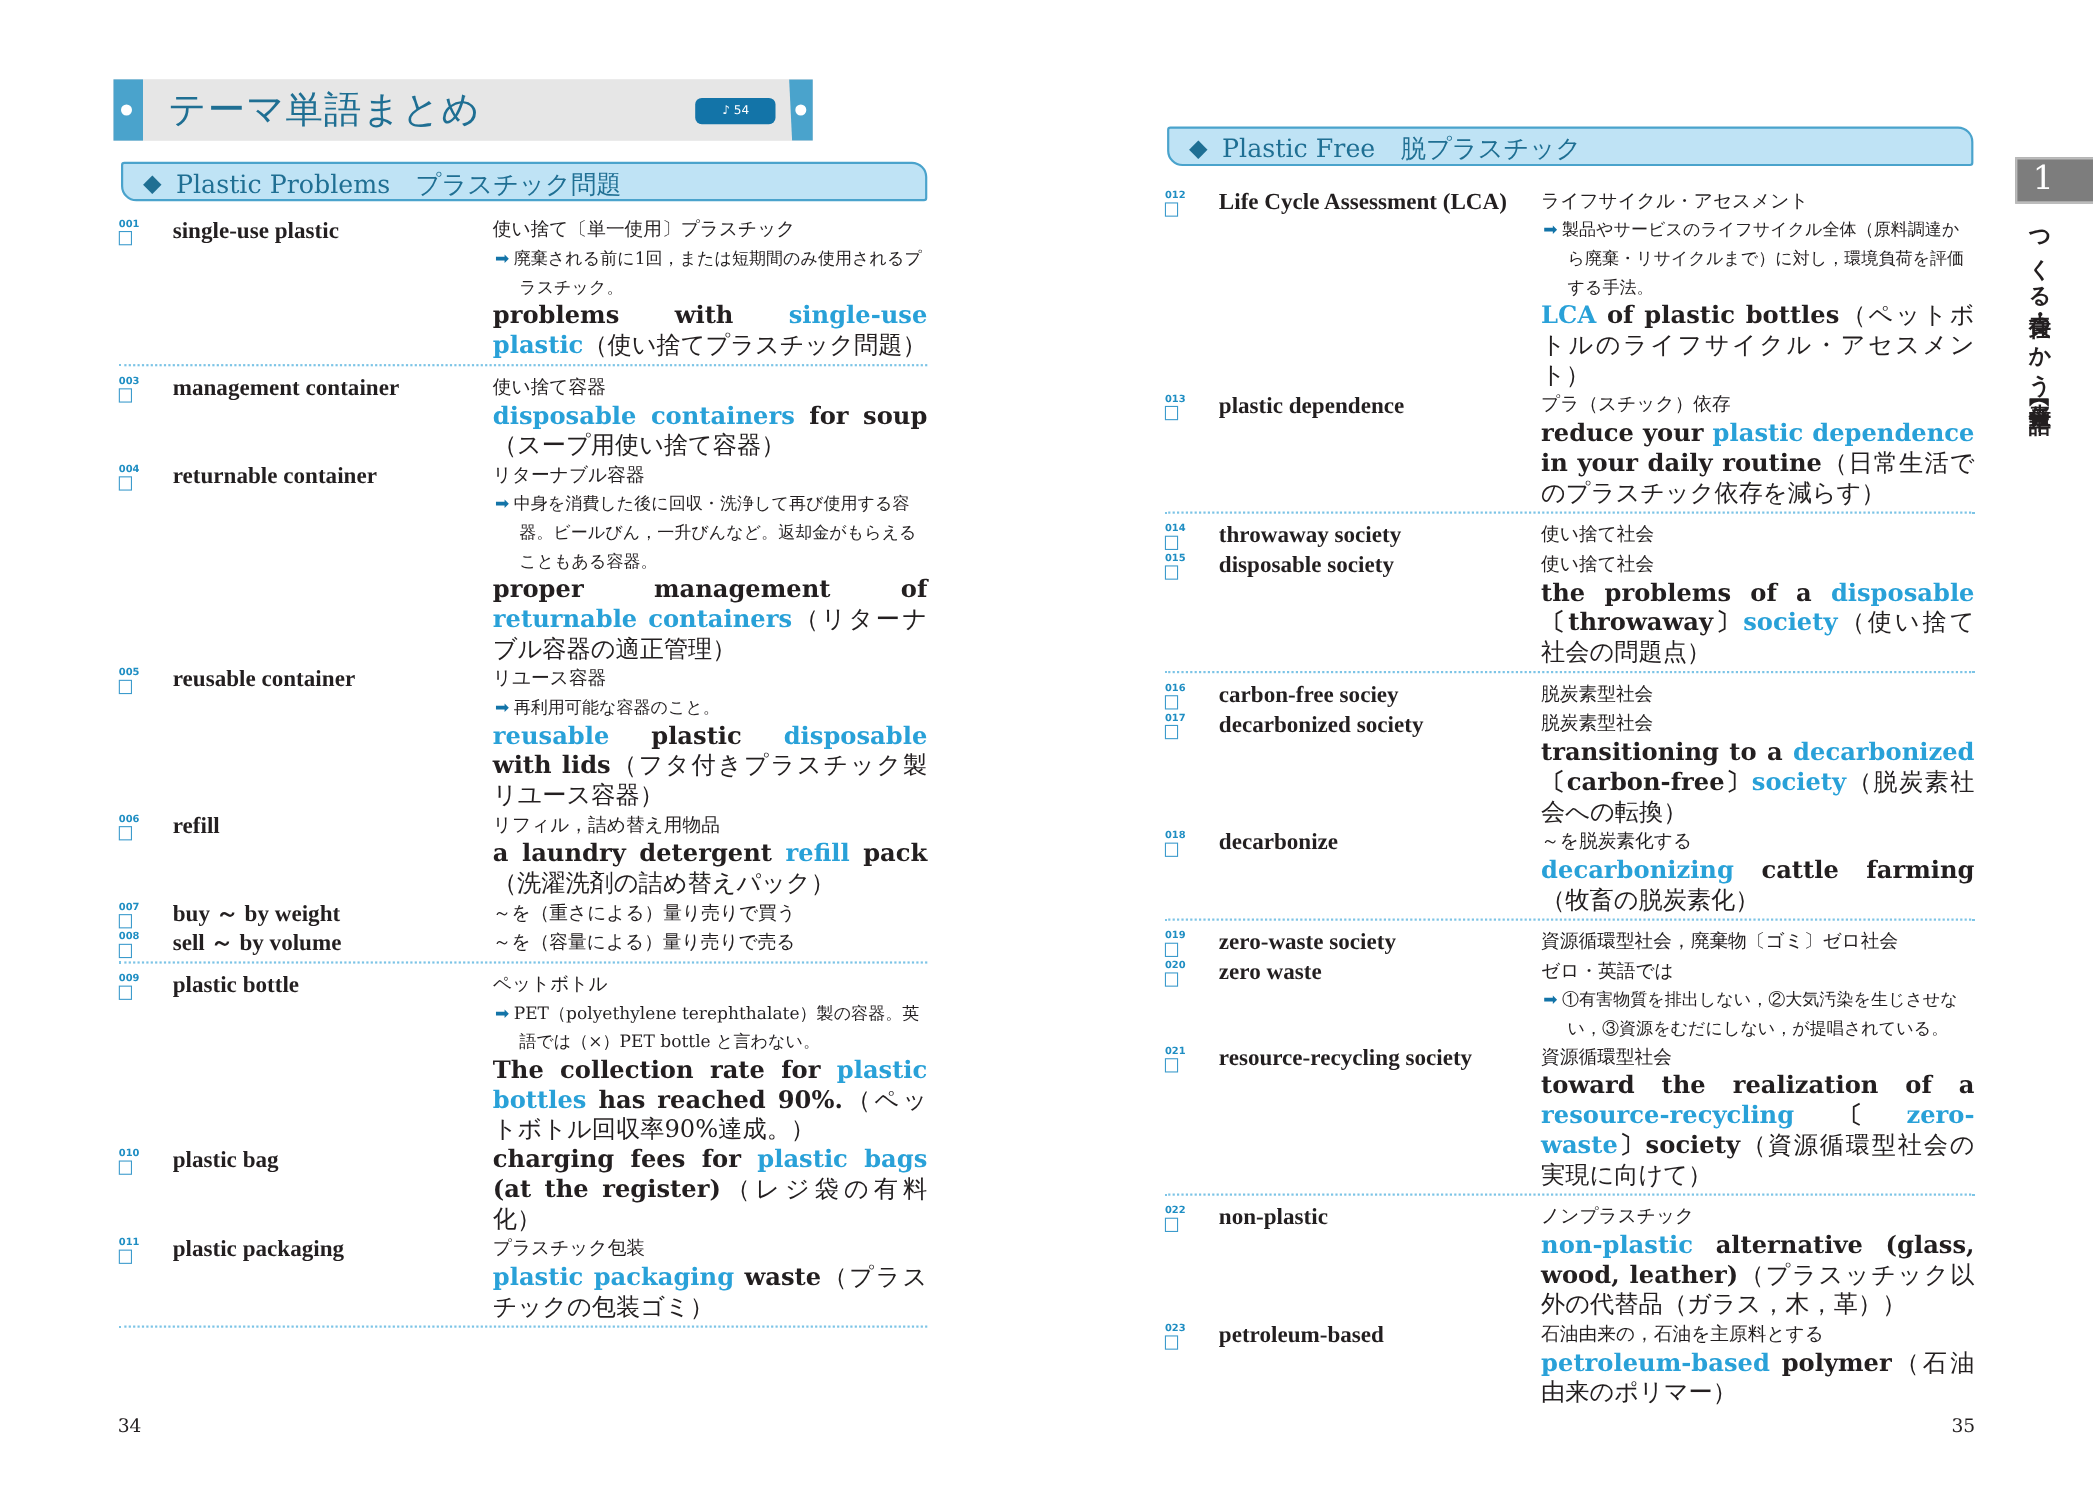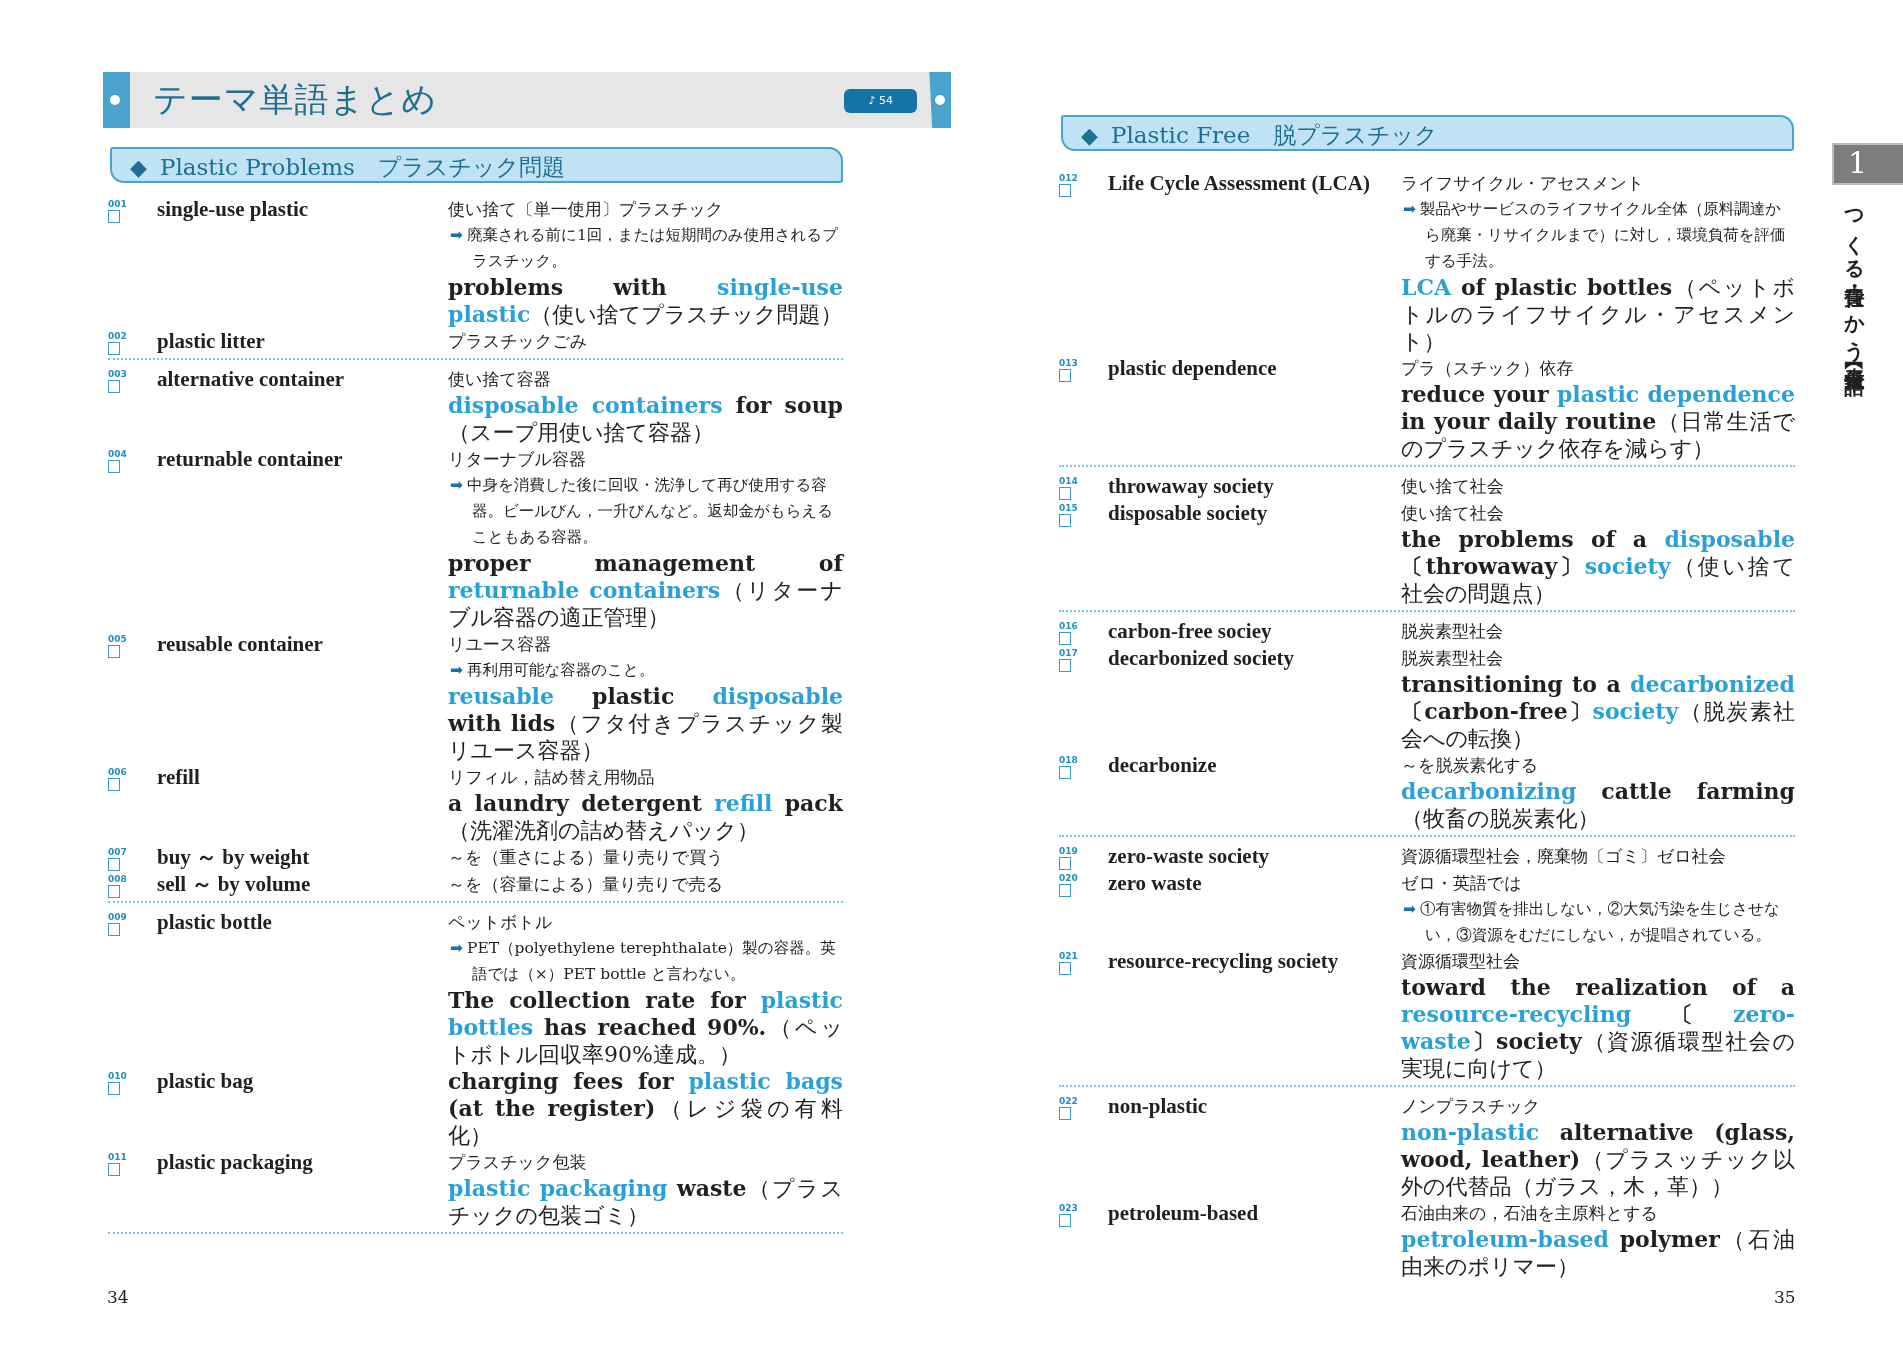--- a/index.html
+++ b/index.html
@@ -3,21 +3,21 @@
 <meta charset="utf-8">
 <style>
   html, body { margin:0; padding:0; background:#ffffff; }
   body { width:1903px; height:1350px; position:relative; overflow:hidden;
          font-family:"DejaVu Serif", serif; color:#231f20; }
   .page { position:absolute; top:0; height:1350px; }
   #left-page { left:0; width:950px; }
   #right-page { left:950px; width:953px; }
 
   
-  .theme-header { position:absolute; left:103px; top:72px; width:848px; height:56px;
+  .theme-header { position:absolute; left:103px; top:72px; width:636px; height:56px;
     background:#e6e6e6; }
   .theme-header .cap-l { position:absolute; left:0; top:0; width:27px; height:56px;
     background:#4aa3cc; clip-path:polygon(0 0,100% 0,100% 100%,0 100%); }
   .theme-header .cap-l::after, .theme-header .cap-r::after { content:""; position:absolute;
     width:10px; height:10px; border-radius:50%; background:#fff; top:23px; }
   .theme-header .cap-l::after { left:7px; }
   .theme-header .cap-r { position:absolute; right:0; top:0; width:27px; height:56px;
     background:#4aa3cc; clip-path:polygon(20% 0,100% 0,100% 100%,30% 100%); }
   .theme-header .cap-r::after { right:6px; }
   .theme-title { position:absolute; left:50px; top:5px; font-family:"DejaVu Sans", sans-serif;
@@ -88,37 +88,27 @@
           <span class="n">001</span>
           <span class="box"></span>
         </div>
         <div class="head">single-use plastic</div>
         <div class="body">
           <div class="meaning">使い捨て〔単一使用〕プラスチック</div>
           <div class="note"><span class="arrow">➡</span><span>廃棄される前に1回，または短期間のみ使用されるプラスチック。</span></div>
           <div class="ex"><span class="">problems with </span><span class="hl">single-use plastic</span><span class="jp">（使い捨てプラスチック問題）</span></div>
         </div>
       </div>
-      <div class="entry">
-        <div class="num">
-          <span class="n">002</span>
-          <span class="box"></span>
-        </div>
-        <div class="head">plastic litter</div>
-        <div class="body">
-          <div class="meaning">プラスチックごみ</div>
-        </div>
-      </div>
       <div class="dotted"></div>
       <div class="entry">
         <div class="num">
           <span class="n">003</span>
           <span class="box"></span>
         </div>
-        <div class="head">alternative container</div>
+        <div class="head">management container</div>
         <div class="body">
           <div class="meaning">使い捨て容器</div>
           <div class="ex"><span class="hl">disposable containers</span><span class=""> for soup</span><span class="jp">（スープ用使い捨て容器）</span></div>
         </div>
       </div>
       <div class="entry">
         <div class="num">
           <span class="n">004</span>
           <span class="box"></span>
         </div>

